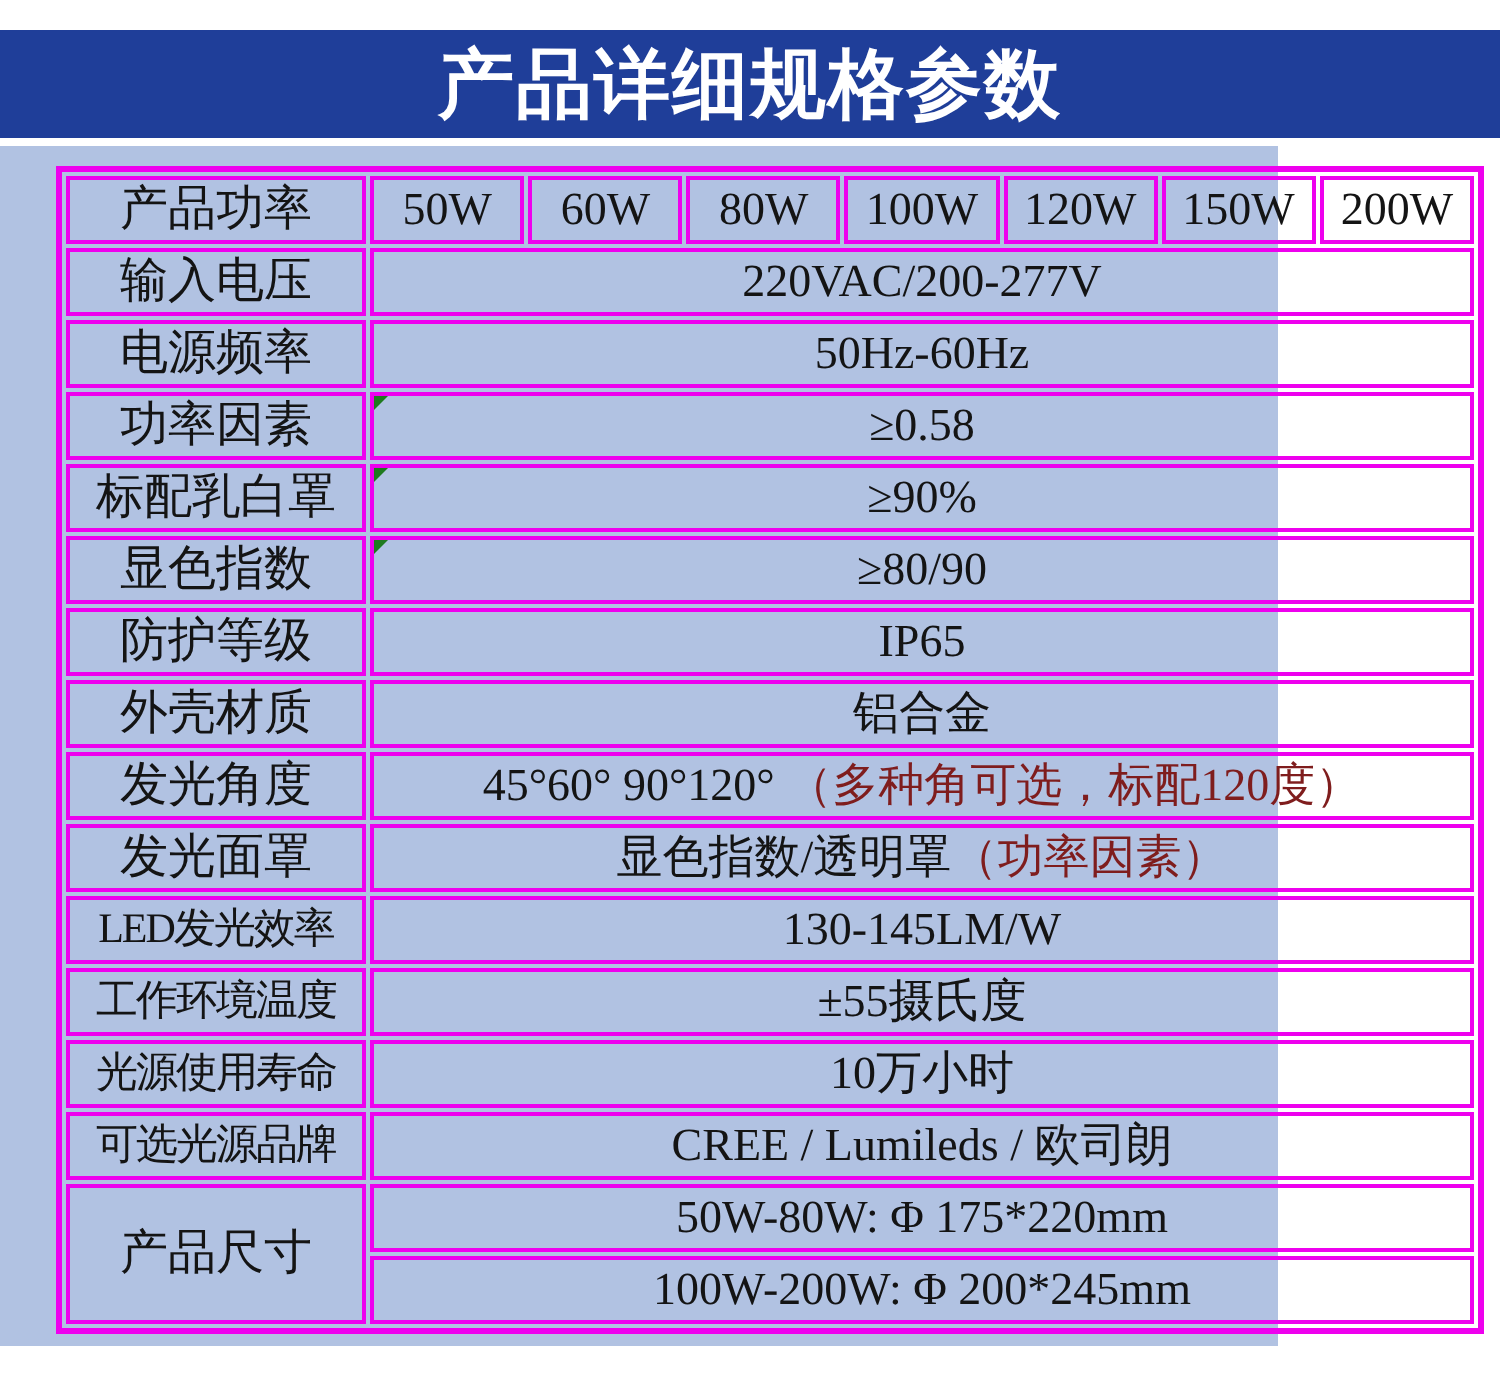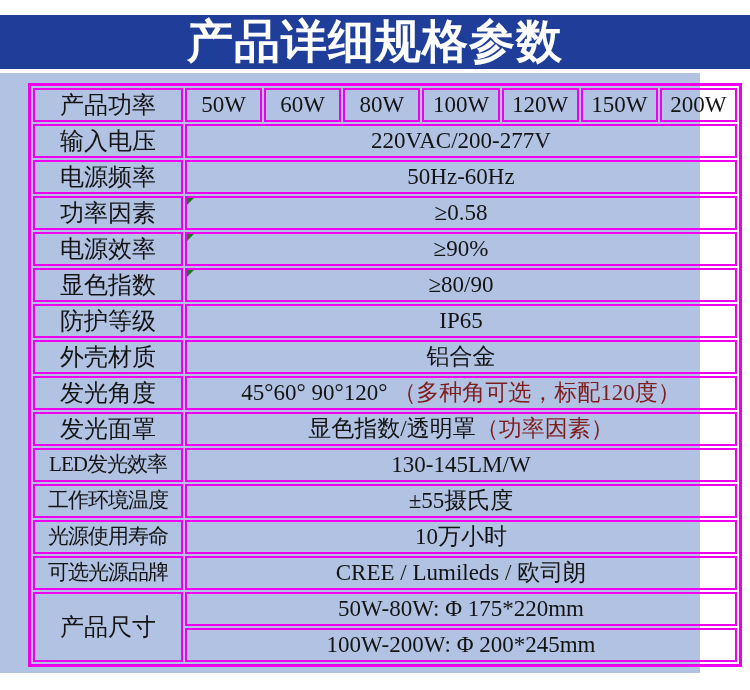--- a/index.html
+++ b/index.html
@@ -7,24 +7,24 @@
     width:750px;height:690px;position:relative;background:#ffffff;
     font-family:"Liberation Serif","DejaVu Serif",serif;
     overflow:hidden;
   }
   .title-bar{
     position:absolute;left:0;top:15px;width:750px;height:54px;
     background:#1f3e99;display:flex;align-items:center;justify-content:center;
   }
   .title-bar h1{
     margin:0;color:#ffffff;font-family:"Liberation Sans","DejaVu Sans",sans-serif;
-    font-weight:bold;font-size:46px;letter-spacing:1px;
+    font-weight:bold;font-size:38px;letter-spacing:1px;
   }
   .panel{
-    position:absolute;left:0;top:73px;width:700px;height:600px;
+    position:absolute;left:0;top:73px;width:639px;height:600px;
     background:#b1c2e2;
   }
   table.spec{
     margin:10px 0 0 28px;width:714px;
     border:3px solid #ee00ee;border-collapse:separate;border-spacing:2px;
     table-layout:fixed;
   }
   td{
     border:2px solid #ee00ee;padding:0;height:30px;
     text-align:center;vertical-align:middle;
@@ -86,21 +86,21 @@
 
       <tr>
         <td class="lbl">功率因素</td>
         <td colspan="7">
           <i class="corner"></i>
           <span>≥0.58</span>
         </td>
       </tr>
 
       <tr>
-        <td class="lbl">电源效率</td>
+        <td class="lbl">标配乳白罩</td>
         <td colspan="7">
           <i class="corner"></i>
           <span>≥90%</span>
         </td>
       </tr>
 
       <tr>
         <td class="lbl">显色指数</td>
         <td colspan="7">
           <i class="corner"></i>

